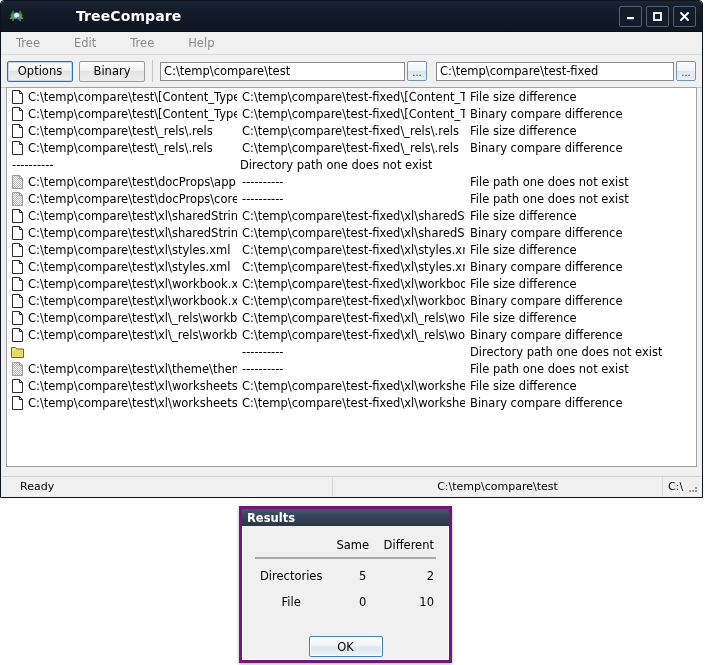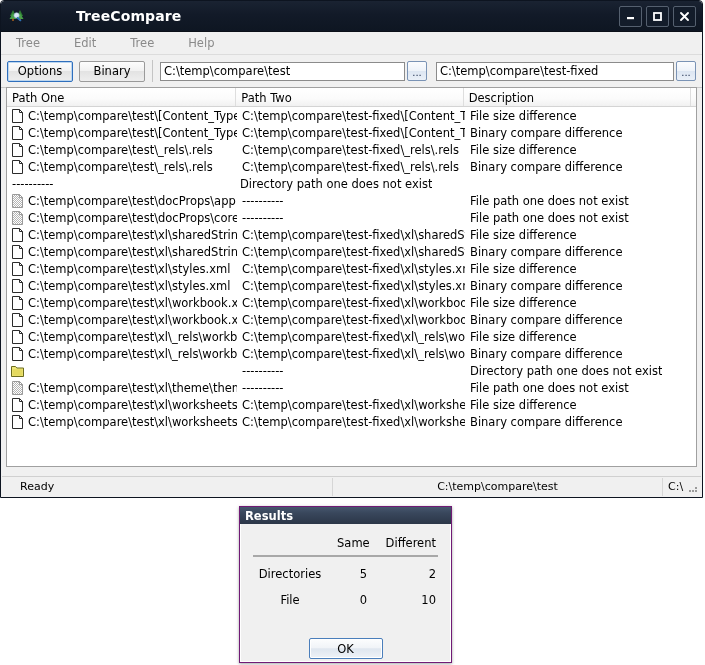--- a/index.html
+++ b/index.html
@@ -224,21 +224,21 @@
   #sb-grip {
     position: absolute; right: 2px; bottom: 2px;
     width: 12px; height: 12px;
   }
 
   
   #results-dialog {
     position: absolute;
     left: 239px; top: 506px;
     width: 213px; height: 157px;
-    border: 1px solid #701a75;
+    border: 3px solid #701a75;
     background: #000000;
     box-sizing: border-box;
     box-shadow: 0 1px 3px rgba(0,0,0,.35);
   }
   #dlg-title {
     height: 17px;
     background: linear-gradient(180deg,#46566e 0%, #39475c 35%, #2b3648 100%);
     color: #ffffff;
     font-size: 11.5px;
     font-weight: bold;
@@ -350,26 +350,20 @@
       <div class="browse-btn">...</div>
     </div>
     <div style="width:9px"></div>
     <div class="path-group">
       <input id="path-two-input" class="path-input" type="text" value="C:\temp\compare\test-fixed" style="">
       <div class="browse-btn">...</div>
     </div>
   </div>
 
   <div id="list-area">
-    <div id="col-headers">
-      <div class="col-head c1">Path One</div>
-      <div class="col-head c2">Path Two</div>
-      <div class="col-head c3">Description</div>
-      <div class="col-head c4"></div>
-    </div>
     <div id="rows">
         <div class="row">
           <div class="cell cell-p1">
             <span class="row-icon">
               <svg width="13" height="14" viewBox="0 0 13 14">
                 <path d="M1.5,0.5 L8.5,0.5 L11.5,3.5 L11.5,13.5 L1.5,13.5 Z" fill="#ffffff" stroke="#2b2b2b" stroke-width="1"></path>
                 <path d="M8.5,0.5 L8.5,3.5 L11.5,3.5" fill="none" stroke="#2b2b2b" stroke-width="1"></path>
               </svg>
             </span>
             <span class="ptext">C:\temp\compare\test\[Content_Types]...</span>

